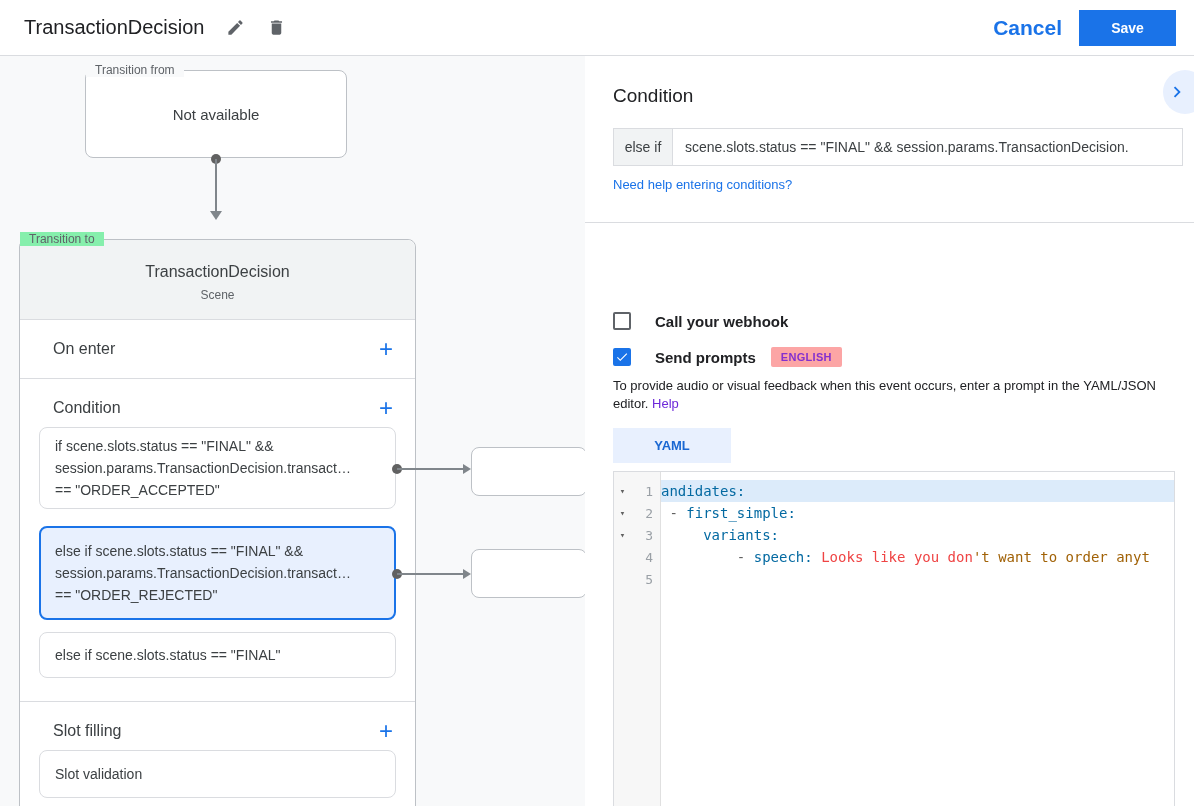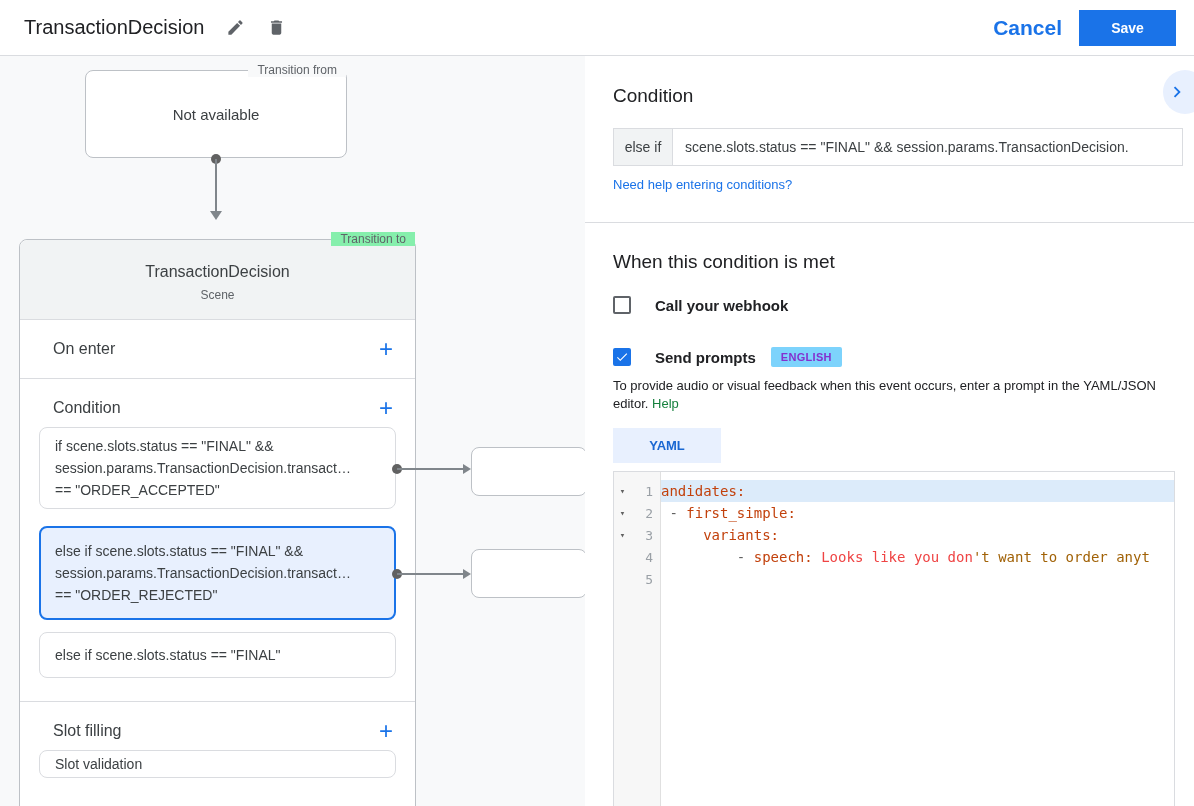--- a/index.html
+++ b/index.html
@@ -14,21 +14,21 @@
   .icon-btn { background:none; border:none; cursor:pointer; margin-left:22px; display:flex; align-items:center; }
   .icon-btn svg { fill:#5f6368; width:19px; height:19px; }
   .topbar-actions { margin-left:auto; display:flex; align-items:center; }
   .cancel-btn { color:#1a73e8; font-size:21px; font-weight:700; background:none; border:none; cursor:pointer; margin-right:17px; }
   .save-btn { background:#1a73e8; color:#fff; font-size:14px; font-weight:700; border:none; border-radius:0;
               width:97px; height:36px; cursor:pointer; margin-right:18px; }
 
   
   .canvas { position:absolute; top:56px; left:0; width:585px; height:750px; background:#f8f9fa; z-index:1; }
   .legend-box { position:absolute; border:1px solid #bdc1c6; border-radius:8px; background:#fff; }
-  .legend { position:absolute; top:-8px; left:0; right:0; text-align:right; font-size:12px; color:#5f6368; }
+  .legend { position:absolute; top:-8px; left:0; right:0; text-align:left; font-size:12px; color:#5f6368; }
   .legend span { background:#f8f9fa; padding:0 9px; }
   .from-box { left:85px; top:14px; width:262px; height:88px; }
   .from-text { position:absolute; top:0; left:0; right:0; bottom:0; display:flex; align-items:center; justify-content:center;
                font-size:15px; color:#3c4043; }
 
   .conn-dot { position:absolute; width:10px; height:10px; border-radius:50%; background:#616161; }
   .vline { position:absolute; width:2px; background:#80868b; }
   .hline { position:absolute; height:2px; background:#80868b; }
   .arrow-down { position:absolute; width:0; height:0; border-left:6px solid transparent; border-right:6px solid transparent; border-top:9px solid #80868b; }
   .arrow-right { position:absolute; width:0; height:0; border-top:5px solid transparent; border-bottom:5px solid transparent; border-left:8px solid #80868b; }
@@ -49,68 +49,68 @@
   .section { border-bottom:1px solid #dadce0; }
   .section-head { display:flex; align-items:center; padding:17px 22px 0 33px; height:40px; }
   .cond-list { padding:8px 19px 23px 19px; }
   .cond-card { background:#fff; border:1px solid #dadce0; border-radius:8px; padding:7px 15px; cursor:pointer; }
   .cond-card + .cond-card { margin-top:17px; }
   .cond-card.selected { background:#e8f0fe; border:2px solid #1a73e8; padding:12px 14px; margin-top:17px; }
   .cond-card.selected + .cond-card { margin-top:12px; }
   .cond-card:last-child { padding:11px 15px; }
   .cond-line { font-size:14px; color:#3c4043; line-height:22px; white-space:nowrap; overflow:hidden; }
   .slot-list { padding:8px 19px 0 19px; }
-  .slot-card { background:#fff; border:1px solid #dadce0; border-radius:8px; padding:2px 15px; cursor:pointer; }
+  .slot-card { background:#fff; border:1px solid #dadce0; border-radius:8px; padding:12px 15px; cursor:pointer; }
   .slot-line { font-size:14px; color:#3c4043; line-height:22px; }
 
   
   .panel { position:absolute; top:56px; left:585px; width:609px; height:750px; background:#fff; z-index:5; }
   .panel-h { font-size:19px; color:#202124; font-weight:400; }
   .cond-title { position:absolute; left:28px; top:29px; }
   .expand-btn { position:absolute; left:578px; top:14px; width:44px; height:44px; border-radius:50%;
                 background:#e8f0fe; border:none; cursor:pointer; display:flex; align-items:center; }
   .expand-btn svg { fill:#1a73e8; width:22px; height:22px; margin-left:3px; }
 
   .cond-input-row { position:absolute; left:28px; top:72px; width:570px; height:38px; display:flex; }
   .cond-prefix { width:59px; background:#f1f3f4; border:1px solid #dadce0; border-right:none;
                  display:flex; align-items:center; justify-content:center; font-size:14px; color:#3c4043; }
   .cond-input { flex:1; border:1px solid #dadce0; background:#fff; font-size:14px; color:#3c4043;
                 padding:0 4px 0 12px; font-family:"Liberation Sans", sans-serif; outline:none; }
   .help-link { position:absolute; left:28px; top:121px; font-size:13px; color:#1a73e8; text-decoration:none; }
   .panel-divider { position:absolute; left:0; top:166px; width:609px; border-top:1px solid #dadce0; }
   .when-title { position:absolute; left:28px; top:195px; }
 
   .check-row { position:absolute; left:28px; display:flex; align-items:center; cursor:pointer; }
-  .row-webhook { top:240px; }
+  .row-webhook { top:256px; }
   .row-prompts { top:291px; }
   .checkbox { width:18px; height:18px; border:2px solid #5f6368; border-radius:2px; background:#fff; flex:none; }
   .checkbox.checked { border-color:#1a73e8; background:#1a73e8; display:flex; align-items:center; justify-content:center; }
   .checkbox.checked svg { fill:#fff; width:14px; height:14px; }
   .check-label { font-size:15px; font-weight:700; color:#202124; margin-left:24px; }
-  .lang-badge { margin-left:15px; background:#7dd3fc; color:#8430ce; font-size:11px; font-weight:700;
+  .lang-badge { margin-left:15px; background:#fca5a5; color:#8430ce; font-size:11px; font-weight:700;
                 padding:4px 10px; border-radius:2px; letter-spacing:.3px; }
 
   .hint { position:absolute; left:28px; top:321px; width:565px; font-size:13px; color:#202124; line-height:18px; }
-  .hint a { color:#15803d; text-decoration:none; }
+  .hint a { color:#6d28d9; text-decoration:none; }
 
   .tabs { position:absolute; left:28px; top:372px; display:flex; }
-  .tab { width:108px; height:35px; display:flex; align-items:center; justify-content:center;
+  .tab { width:118px; height:35px; display:flex; align-items:center; justify-content:center;
          font-size:13px; font-weight:700; color:#5f6368; cursor:pointer; }
   .tab.active { background:#e8f0fe; color:#1967d2; }
 
   .editor { position:absolute; left:28px; top:415px; width:562px; height:392px;
             border:1px solid #dadce0; background:#fff; display:flex; font-family:"DejaVu Sans Mono", monospace; }
   .gutter { width:47px; background:#f7f7f7; border-right:1px solid #e0e0e0; padding-top:8px; flex:none; }
   .gutter-row { height:22px; display:flex; align-items:center; }
   .fold { width:17px; font-size:9px; color:#616161; text-align:center; cursor:pointer; }
   .lnum { flex:1; text-align:right; padding-right:7px; font-size:13px; color:#9aa0a6; }
   .code-area { flex:1; padding-top:8px; overflow:hidden; cursor:text; }
   .code-line { height:22px; line-height:22px; font-size:14px; white-space:pre; }
   .code-line.hl { background:#dcebfa; }
-  .c-key { color:#c2410c;margin-top:41px; }
+  .c-key { color:#0369a1;margin-top:41px; }
   .c-meta { color:#616161; }
   .c-plain { color:#ef4444; }
   .c-string { color:#a16207; }
 </style>
 </head>
 <body>
 
 <div id="page">
 
   <div class="topbar">
@@ -209,21 +209,20 @@
     </button>
 
     <div class="cond-input-row">
       <div class="cond-prefix">else if</div>
       <input class="cond-input" type="text" value="scene.slots.status == &quot;FINAL&quot; &amp;&amp; session.params.TransactionDecision." style="">
     </div>
     <a class="help-link" href="#">Need help entering conditions?</a>
 
     <div class="panel-divider"></div>
 
-    <div class="panel-h when-title">When this condition is met</div>
 
     <div class="check-row row-webhook">
       <span class="checkbox" id="webhook-box"></span>
       <span class="check-label">Call your webhook</span>
     </div>
 
     <div class="check-row row-prompts">
       <span class="checkbox checked" id="prompts-box">
         <svg viewBox="0 0 24 24">
             <path d="M9 16.2 4.8 12l-1.4 1.4L9 19 21 7l-1.4-1.4z"></path>

